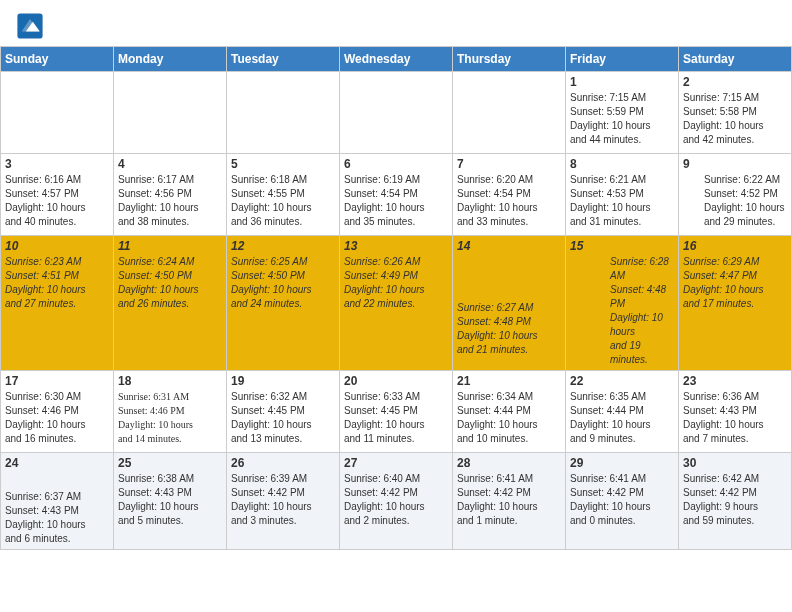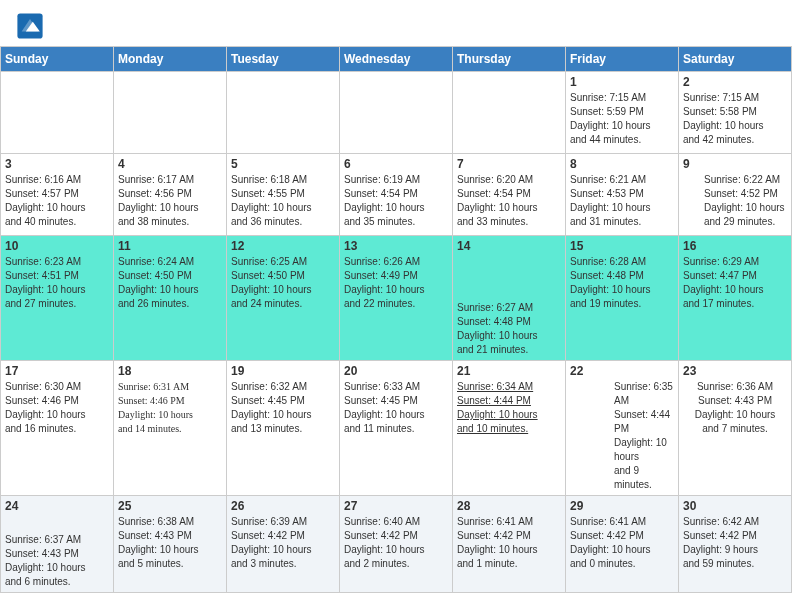--- a/index.html
+++ b/index.html
@@ -78,21 +78,21 @@
       display: block;
       margin-bottom: 2px;
     }
     .day-info {
       font-size: 10px;
       line-height: 1.4;
       color: #333;
     }
     .empty { background: #f9f9f9; }
     .calendar tr:nth-child(2) td { background: #fff; }
-    .calendar tr:nth-child(3) td { background: #5eead4; }
+    .calendar tr:nth-child(3) td { background: #eab308; font-style: italic; }
     .calendar tr:nth-child(4) td { background: #fff; }
     .calendar tr:nth-child(5) td { background: #f0f4f8; }
     .calendar tr:nth-child(6) td { background: #fff; }
     .calendar tr:nth-child(7) td { background: #f0f4f8; }
   </style>
 </head>
 <body>
 
 <div class="header">
   <div class="logo">
@@ -228,21 +228,21 @@
         </td>
         <td>
           <span class="day-num">14</span>
           <div class="day-info" style="white-space: pre-line; margin-top: 48px;">Sunrise: 6:27 AM
 Sunset: 4:48 PM
 Daylight: 10 hours
 and 21 minutes.</div>
         </td>
         <td>
           <span class="day-num">15</span>
-          <div class="day-info" style="white-space: pre-line;">Sunrise: 6:28 AM
+          <div class="day-info" style="white-space: pre-line; margin-left: 40px;">Sunrise: 6:28 AM
 Sunset: 4:48 PM
 Daylight: 10 hours
 and 19 minutes.</div>
         </td>
         <td>
           <span class="day-num">16</span>
           <div class="day-info" style="white-space: pre-line;">Sunrise: 6:29 AM
 Sunset: 4:47 PM
 Daylight: 10 hours
 and 17 minutes.</div>
@@ -272,35 +272,35 @@
         </td>
         <td>
           <span class="day-num">20</span>
           <div class="day-info" style="white-space: pre-line;">Sunrise: 6:33 AM
 Sunset: 4:45 PM
 Daylight: 10 hours
 and 11 minutes.</div>
         </td>
         <td>
           <span class="day-num">21</span>
-          <div class="day-info" style="white-space: pre-line; text-decoration: underline;">Sunrise: 6:34 AM
+          <div class="day-info" style="white-space: pre-line;">Sunrise: 6:34 AM
 Sunset: 4:44 PM
 Daylight: 10 hours
 and 10 minutes.</div>
         </td>
         <td>
           <span class="day-num">22</span>
-          <div class="day-info" style="white-space: pre-line; margin-left: 44px;">Sunrise: 6:35 AM
+          <div class="day-info" style="white-space: pre-line;">Sunrise: 6:35 AM
 Sunset: 4:44 PM
 Daylight: 10 hours
 and 9 minutes.</div>
         </td>
         <td>
           <span class="day-num">23</span>
-          <div class="day-info" style="white-space: pre-line; text-align: center;">Sunrise: 6:36 AM
+          <div class="day-info" style="white-space: pre-line;">Sunrise: 6:36 AM
 Sunset: 4:43 PM
 Daylight: 10 hours
 and 7 minutes.</div>
         </td>
       </tr>
       <tr>
         <td>
           <span class="day-num">24</span>
           <div class="day-info" style="white-space: pre-line; margin-top: 20px;">Sunrise: 6:37 AM
 Sunset: 4:43 PM

